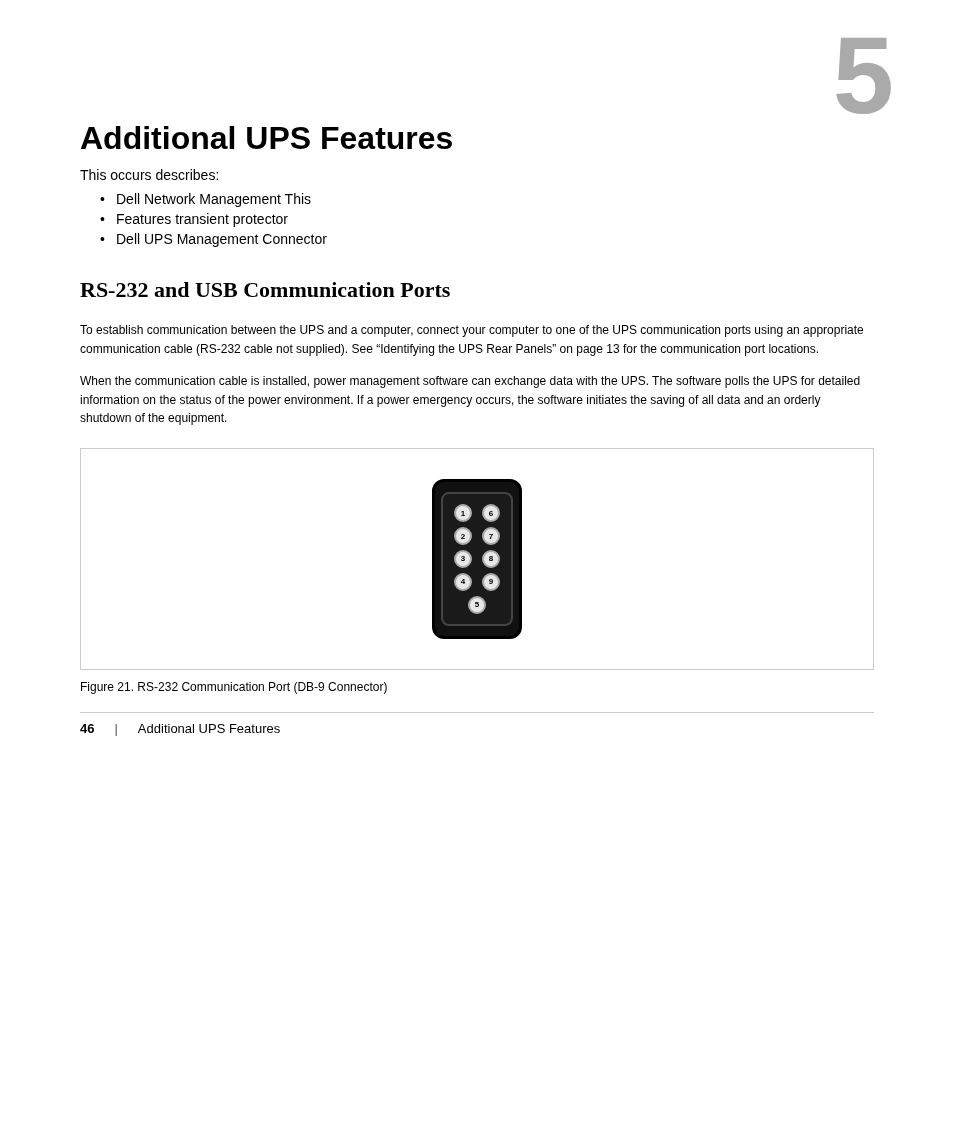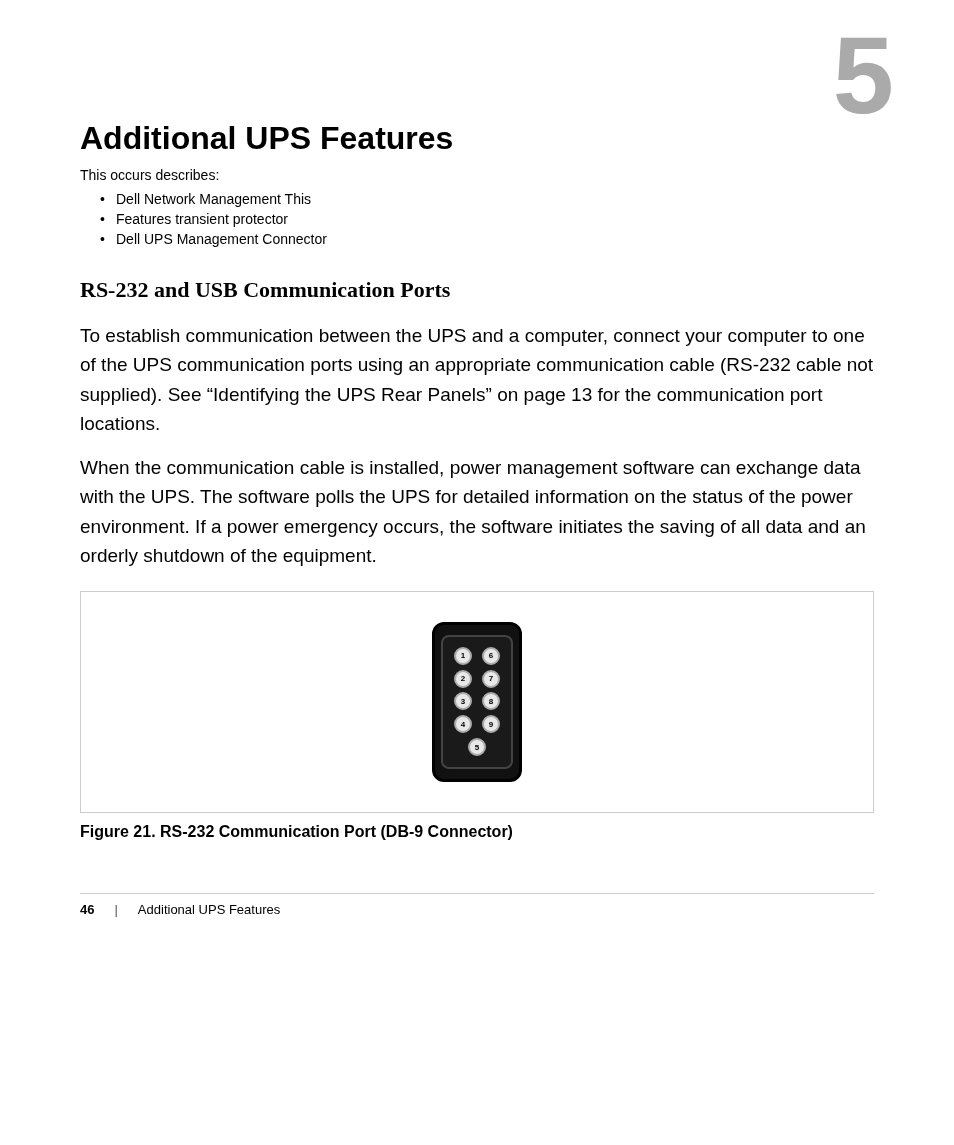--- a/index.html
+++ b/index.html
@@ -69,21 +69,21 @@
 
     .section-heading {
       font-size: 22px;
       font-weight: bold;
       margin-top: 30px;
       margin-bottom: 18px;
       font-family: Liberation Serif, serif;
     }
 
     .body-paragraph {
-      font-size: 19px;
+      font-size: 12px;
       line-height: 1.55;
       margin-bottom: 14px;
     }
 
     .figure-box {
       border: 1px solid #cccccc;
       padding: 30px 20px;
       margin: 20px 0 10px 0;
       display: flex;
       justify-content: center;
@@ -134,28 +134,28 @@
       display: flex;
       align-items: center;
       justify-content: center;
       font-size: 8px;
       font-weight: bold;
       color: #000;
       font-family: Arial, sans-serif;
     }
 
     .figure-caption {
-      font-size: 16px;
-      font-weight: bold;
-      margin-bottom: 20px;
+      font-size: 12px;
+      font-weight: normal;
+      margin-bottom: 2px;
     }
 
     .page-footer {
       position: absolute;
-      bottom: 4px;
+      bottom: 20px;
       left: 80px;
       right: 80px;
       display: flex;
       align-items: center;
       border-top: 1px solid #cccccc;
       padding-top: 8px;
     }
 
     .footer-page-num {
       font-size: 13px;

